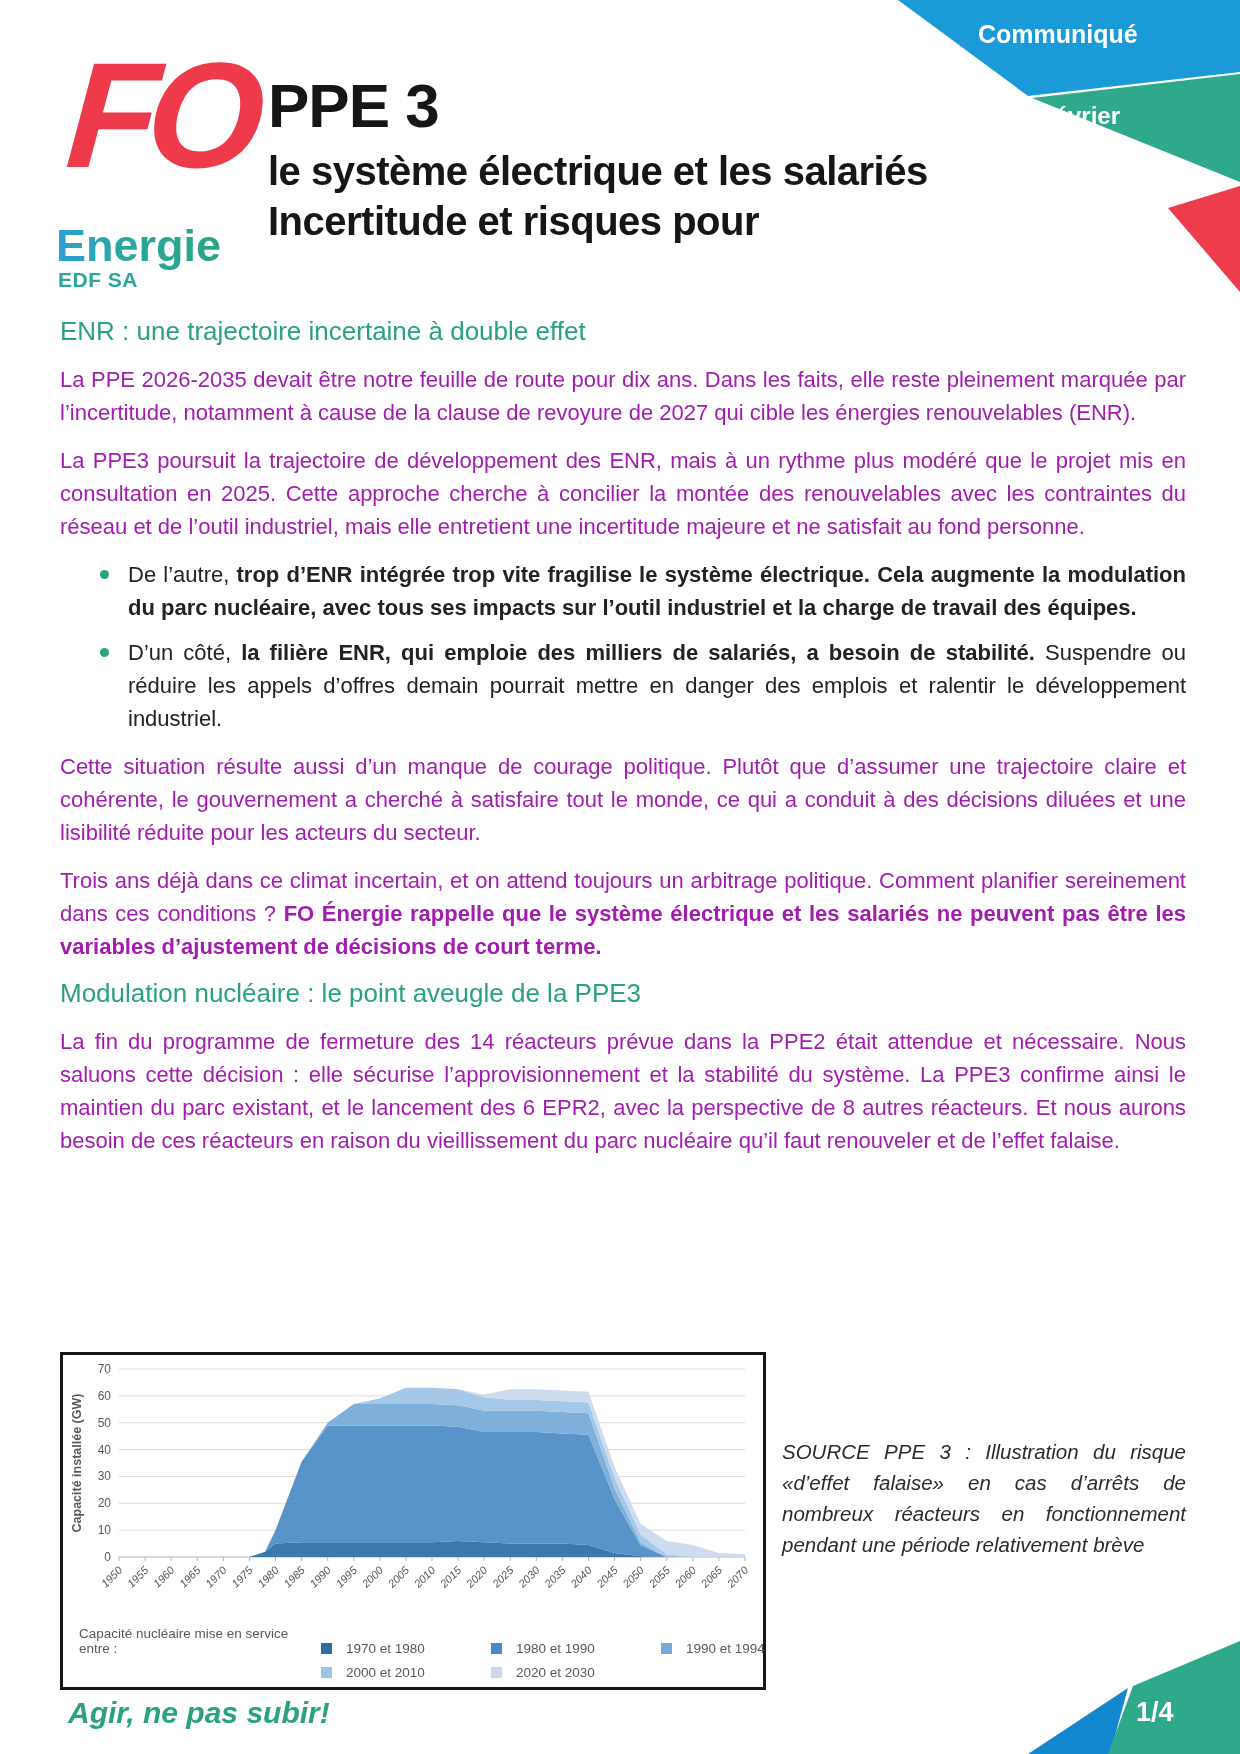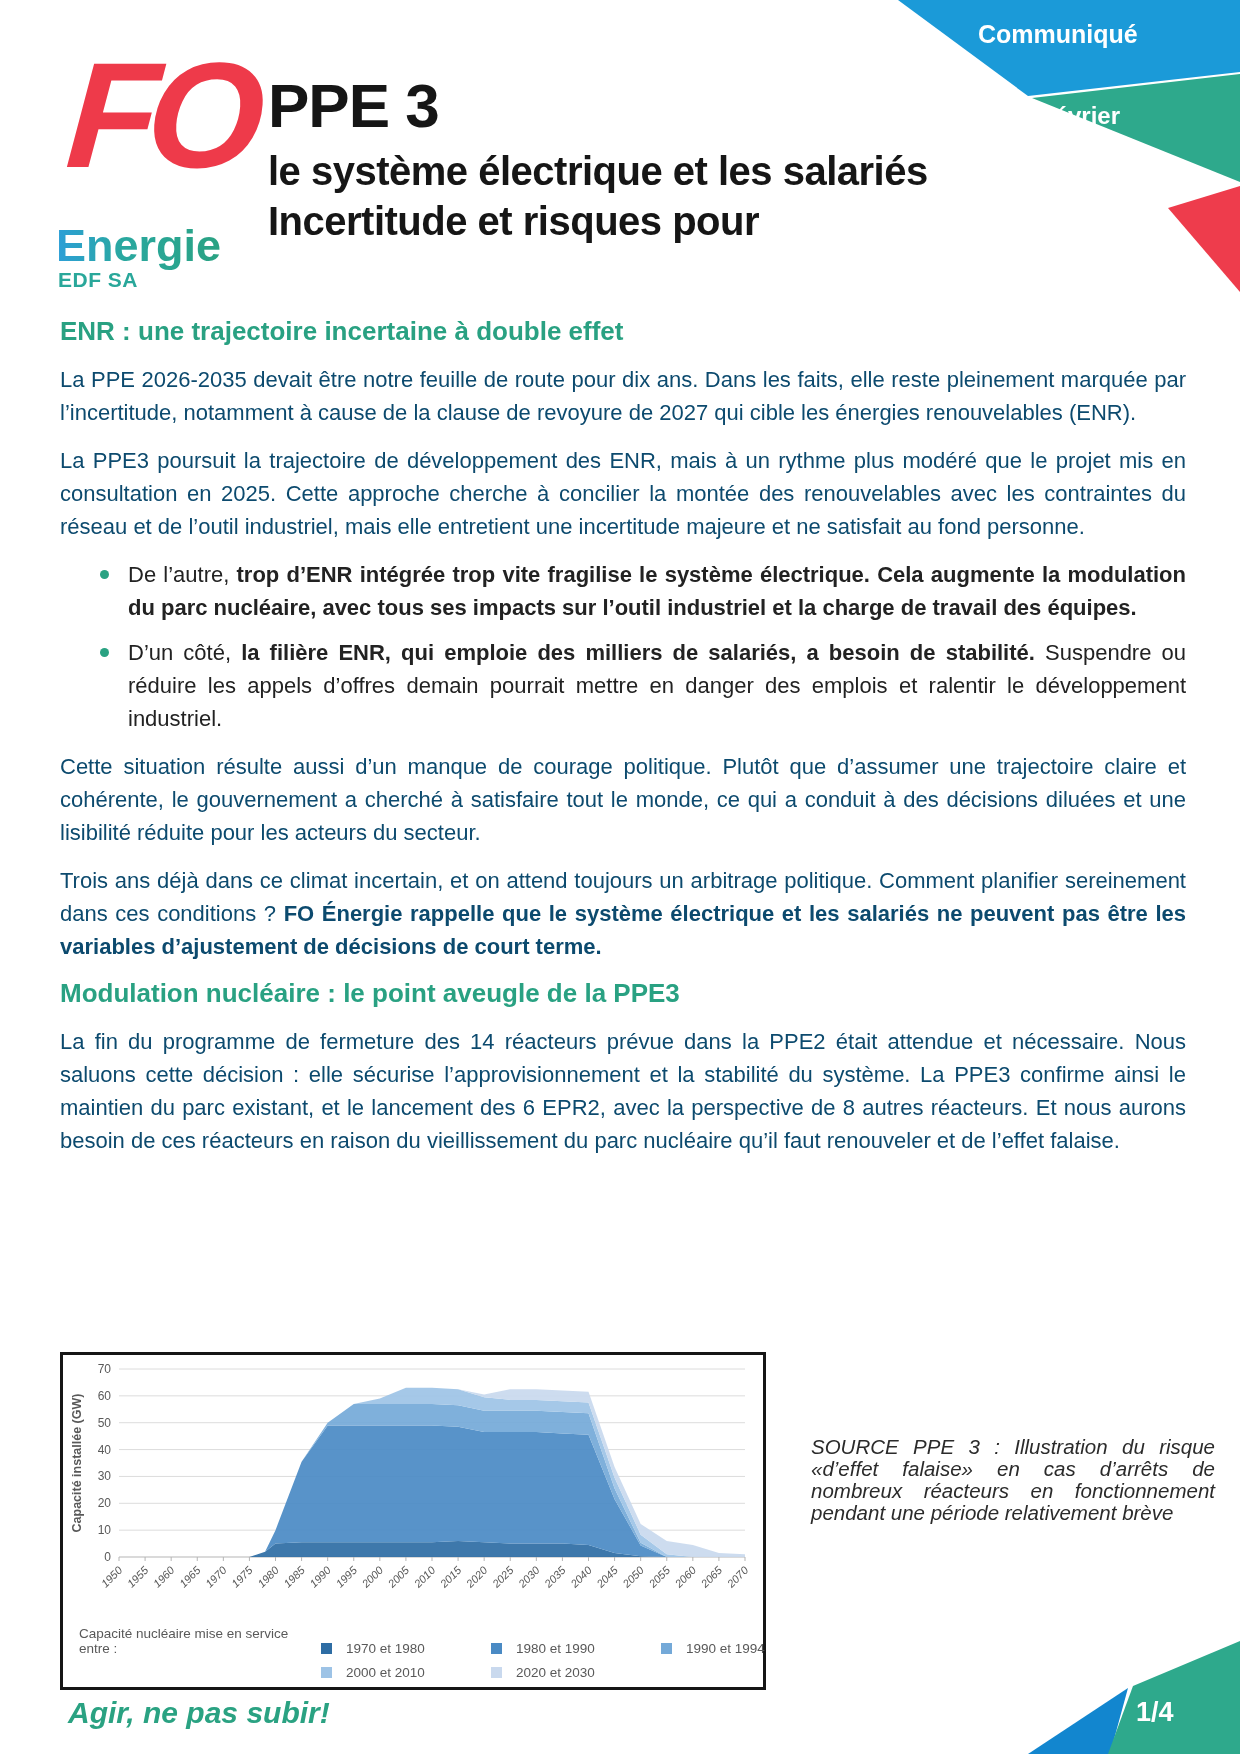--- a/index.html
+++ b/index.html
@@ -23,38 +23,38 @@
   .logo-energie{position:absolute;left:56px;top:220px;font-size:45px;font-weight:bold;z-index:2;
            background:linear-gradient(90deg,#2d9fd8 0%,#29a8a0 40%,#2aa282 100%);
            -webkit-background-clip:text;background-clip:text;color:transparent;}
   .logo-edf{position:absolute;left:58px;top:268px;font-size:21px;font-weight:bold;color:#29a79a;letter-spacing:0.5px;z-index:2;}
   .doc-title{position:absolute;left:268px;top:70px;font-size:62px;font-weight:bold;color:#161616;letter-spacing:-1px;z-index:2;}
   .doc-subtitle{position:absolute;left:268px;top:146px;font-size:40px;font-weight:bold;color:#161616;
                 line-height:50px;letter-spacing:-0.5px;z-index:2;}
 
   
   .content{position:absolute;left:60px;top:316px;width:1126px;z-index:1;}
-  .content h2{font-size:26px;font-weight:bold;color:#29a182;margin:0 0 16px 0;}
+  .content h2{font-size:26px;font-weight:normal;color:#29a182;margin:0 0 16px 0;}
   .content h2.second{margin-top:6px;}
-  .content p{font-size:22px;line-height:33px;margin:0 0 15px 0;text-align:justify;color:#0c4a6e;}
+  .content p{font-size:22px;line-height:33px;margin:0 0 15px 0;text-align:justify;color:#a21caf;}
   .content ul{list-style:none;margin:0 0 15px 0;padding:0;}
   .content li{position:relative;margin:0 0 12px 0;padding-left:68px;font-size:22px;line-height:33px;text-align:justify;color:#222;}
   .dot{position:absolute;left:40px;top:12px;width:9px;height:9px;border-radius:50%;background:#2aa282;}
   .b{font-weight:bold;}
 
   
   .chart-box{position:absolute;left:60px;top:1352px;width:706px;height:338px;background:#fff;
              border:3px solid #161616;box-sizing:border-box;padding:4px 4px 0 4px;z-index:1;}
   .chart-svg{display:block;}
   .legend-row{display:flex;align-items:flex-end;margin-top:9px;font-size:13.5px;color:#595959;padding-left:12px;}
   .legend-label{width:242px;flex:0 0 auto;}
   .legend-item{width:170px;flex:0 0 auto;display:flex;align-items:center;gap:14px;}
   .swatch{width:11px;height:11px;display:inline-block;flex:0 0 auto;}
-  .figure-caption{position:absolute;left:782px;top:1436px;width:404px;font-size:20.5px;line-height:22px;
-                  font-style:italic;text-align:justify;color:#2b2b2b;z-index:1;margin-left:29px;}
+  .figure-caption{position:absolute;left:782px;top:1436px;width:404px;font-size:20.5px;line-height:31px;
+                  font-style:italic;text-align:justify;color:#2b2b2b;z-index:1;}
 
   
   .slogan{position:absolute;left:68px;top:1696px;font-size:30px;font-weight:bold;font-style:italic;color:#2aa282;z-index:2;}
   .page-number{position:absolute;left:1136px;top:1697px;font-size:27px;font-weight:bold;color:#fff;z-index:3;}
 </style>
 </head>
 <body>
 
 <div class="page">
 

